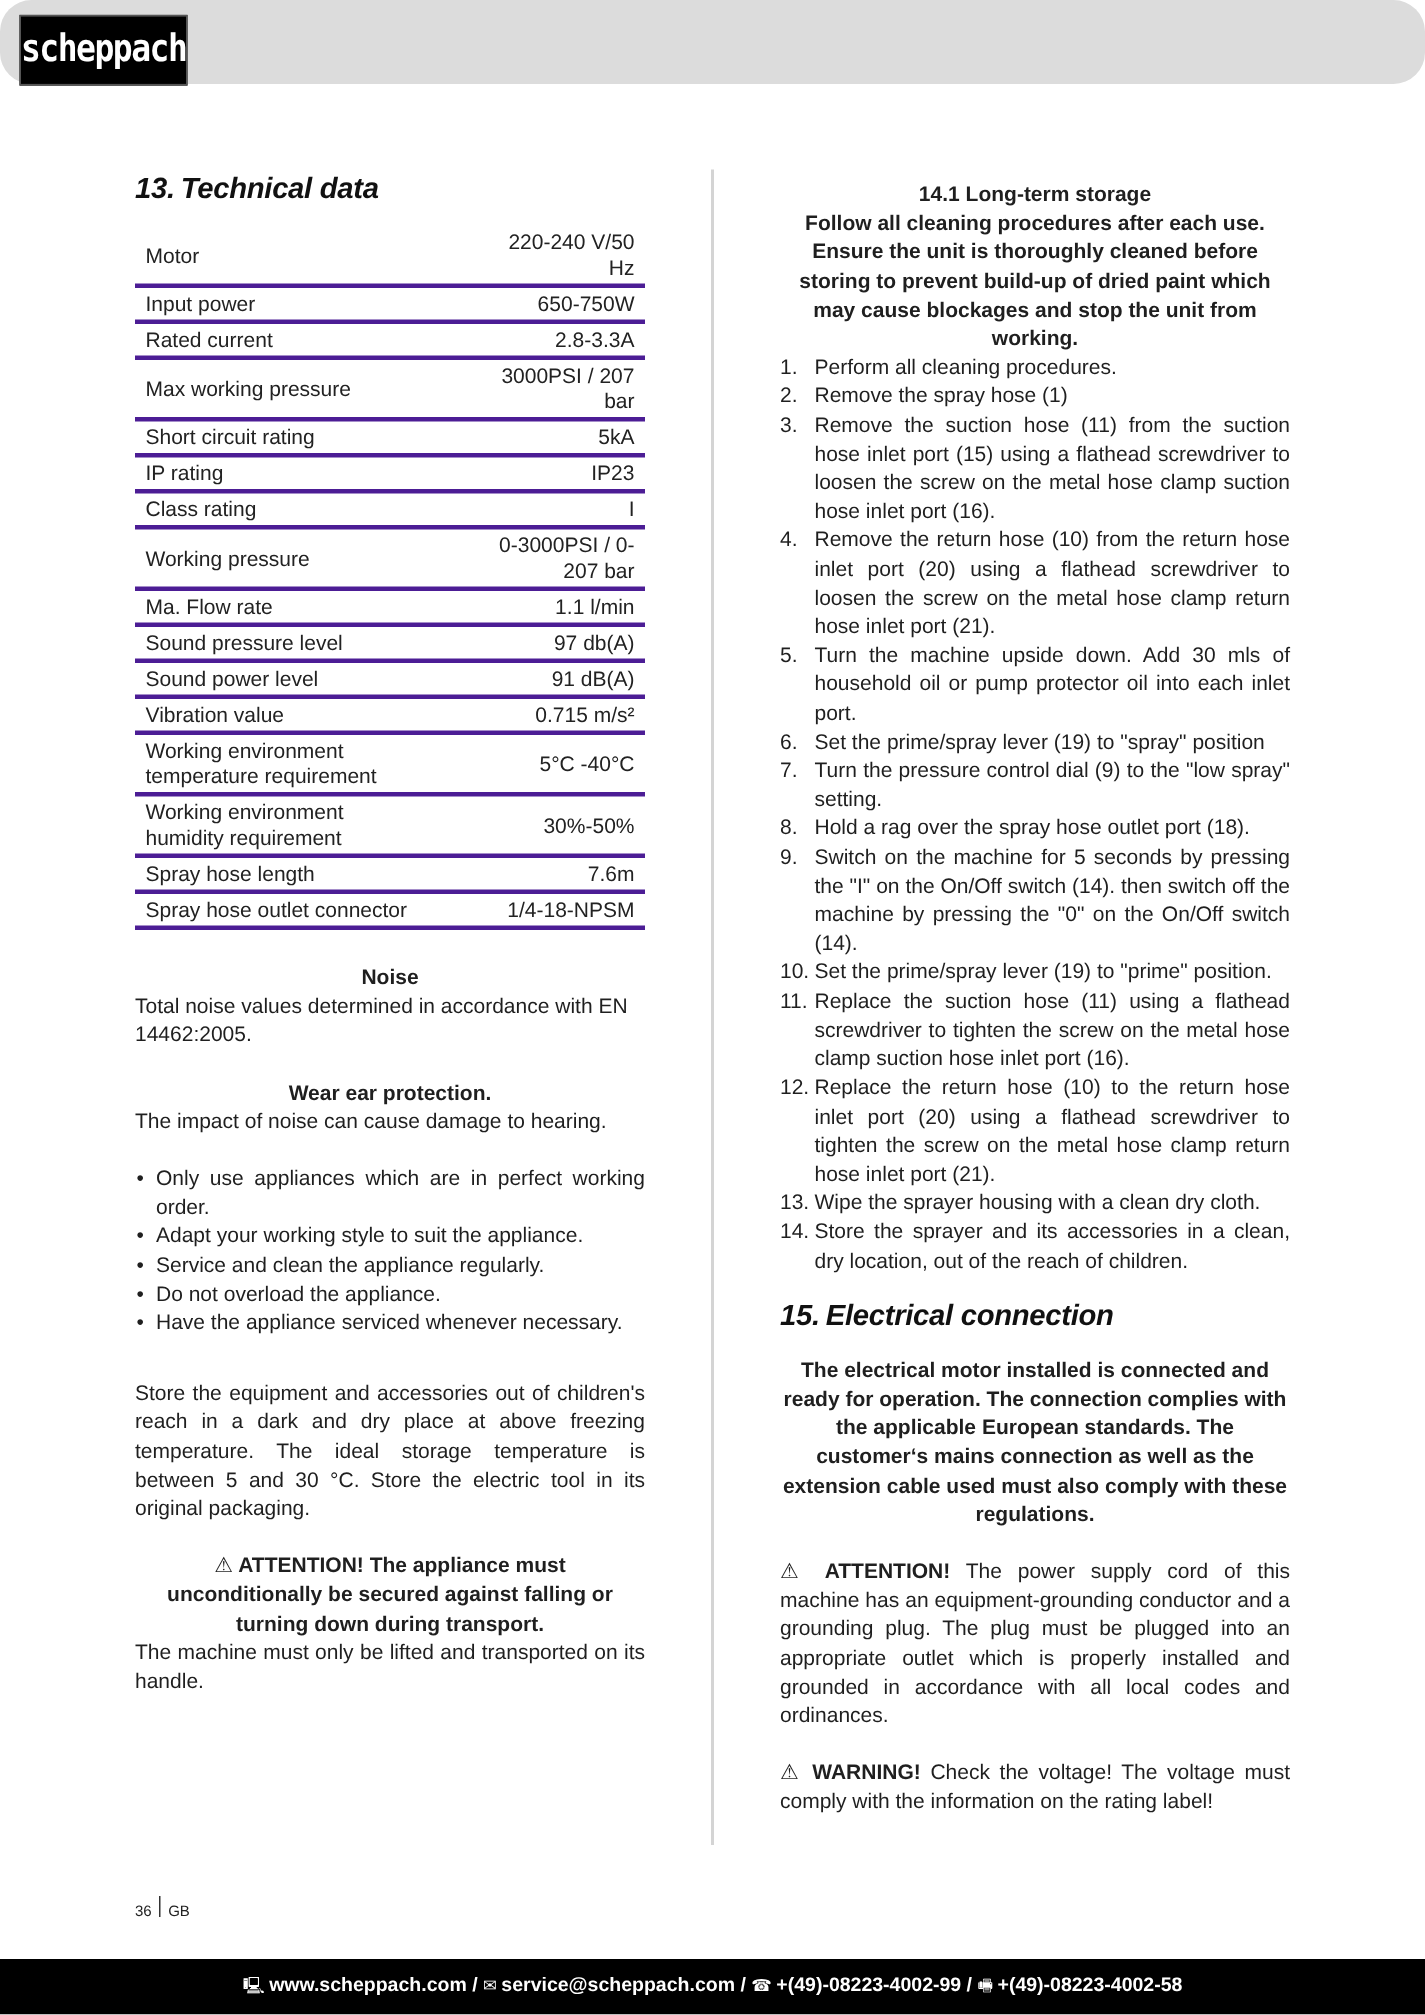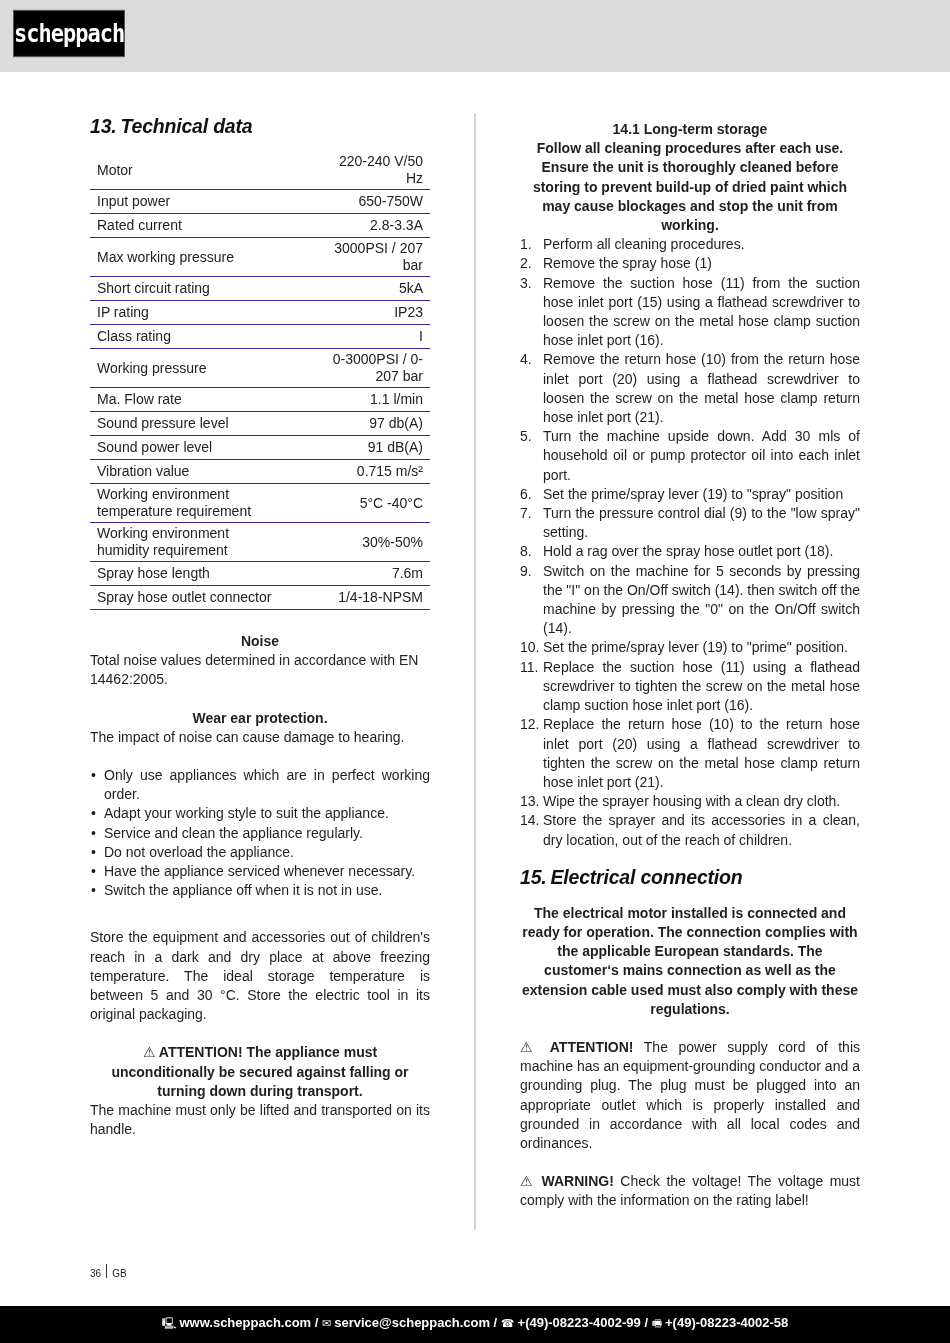--- a/index.html
+++ b/index.html
@@ -1,33 +1,33 @@
 <!DOCTYPE html>
 <html><head>
 <meta charset="utf-8">
 <style>
   * { box-sizing: border-box; margin: 0; padding: 0; }
   html, body { width: 950px; height: 1343px; background: #ffffff; overflow: hidden; }
   body { position: relative; font-family: "Liberation Sans", sans-serif; color: #1a1a1a; font-size: 14px; }
 
-  .header-bar { position: absolute; left: 0; top: 0; width: 950px; height: 72px; background: #dcdcdc; }
+  .header-bar { position: absolute; left: 0; top: 0; width: 950px; height: 56px; background: #dcdcdc; border-radius: 21px; }
   .logo { position: absolute; left: 13px; top: 13px; width: 112px; height: 41px; background: #000; border: 1px solid #555;
           color: #fff; font-family: "DejaVu Sans Mono", monospace; font-weight: bold; font-size: 22px;
           letter-spacing: -1px; line-height: 40px; text-align: center; transform: scaleY(1.15); }
 
   .col { position: absolute; top: 113px; }
   .col-left { left: 90px; width: 340px; }
   .col-right { left: 520px; width: 340px; }
   .divider { position: absolute; left: 474px; top: 113px; width: 2px; height: 1117px; background: #d4d4d4; }
 
   h2.section-title { font-size: 19.5px; font-weight: bold; color: #111; letter-spacing: -0.2px; line-height: 26px; font-style: italic; }
   h2.section-title .num { margin-right: 4px; }
 
   table.spec { width: 340px; border-collapse: collapse; margin-top: 12px; font-size: 14px; }
-  table.spec tr { border-bottom: 1px solid #4c1d95; }
+  table.spec tr { border-bottom: 3px solid #4c1d95; }
   table.spec td { padding: 2px 7px; line-height: 17px; vertical-align: middle; color: #222; }
   table.spec td.val { text-align: right; }
   table.spec tr.h24 td { height: 24px; }
   table.spec tr.h34 td { height: 34px; }
   table.spec tr.h36 td { height: 36px; }
 
   p, li { font-size: 14px; line-height: 19.2px; color: #1f1f1f; }
   .just { text-align: justify; }
   .b { font-weight: bold; text-align: center; }
   .gap { height: 19px; }
@@ -138,21 +138,20 @@
   <div class="gap"></div>
   <p class="b">Wear ear protection.</p>
   <p>The impact of noise can cause damage to hearing.</p>
   <div class="gap"></div>
   <ul class="bullets">
     <li>Only use appliances which are in perfect working order.</li>
     <li>Adapt your working style to suit the appliance.</li>
     <li>Service and clean the appliance regularly.</li>
     <li>Do not overload the appliance.</li>
     <li>Have the appliance serviced whenever necessary.</li>
-    <li>Switch the appliance off when it is not in use.</li>
   </ul>
 
   <div style="height:14px"></div>
   <div style="height:14px"></div>
   <p class="just">Store the equipment and accessories out of children's reach in a dark and dry place at above freezing temperature. The ideal storage temperature is between 5 and 30 °C. Store the electric tool in its original packaging.</p>
   <div class="gap"></div>
   <p class="just b"><span class="warn-icon">⚠</span> <span>ATTENTION! The appliance must unconditionally be secured against falling or turning down during transport.</span></p>
   <p class="just">The machine must only be lifted and transported on its handle.</p>
 </div>
 

